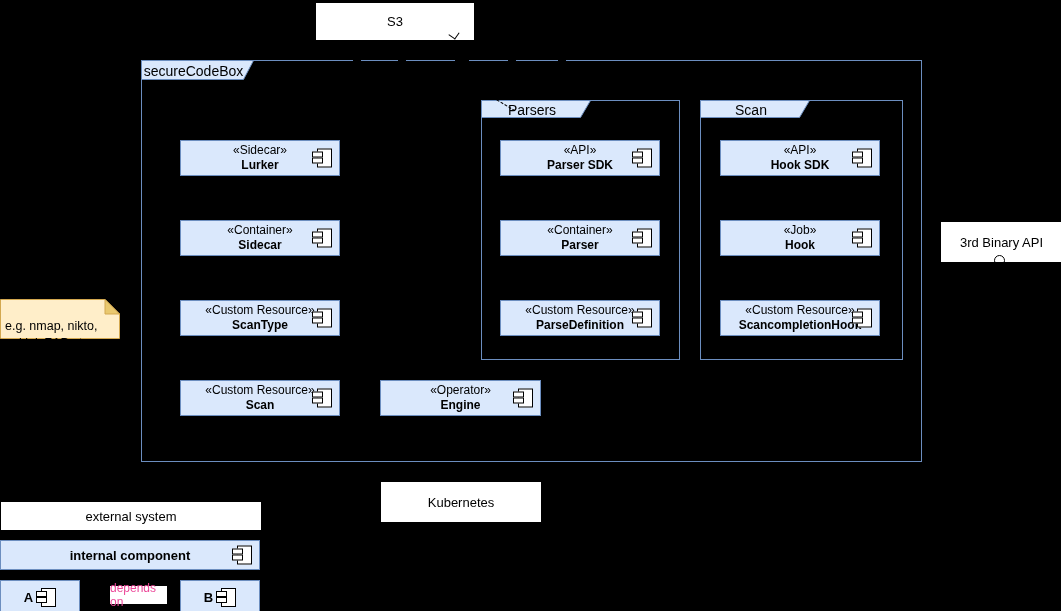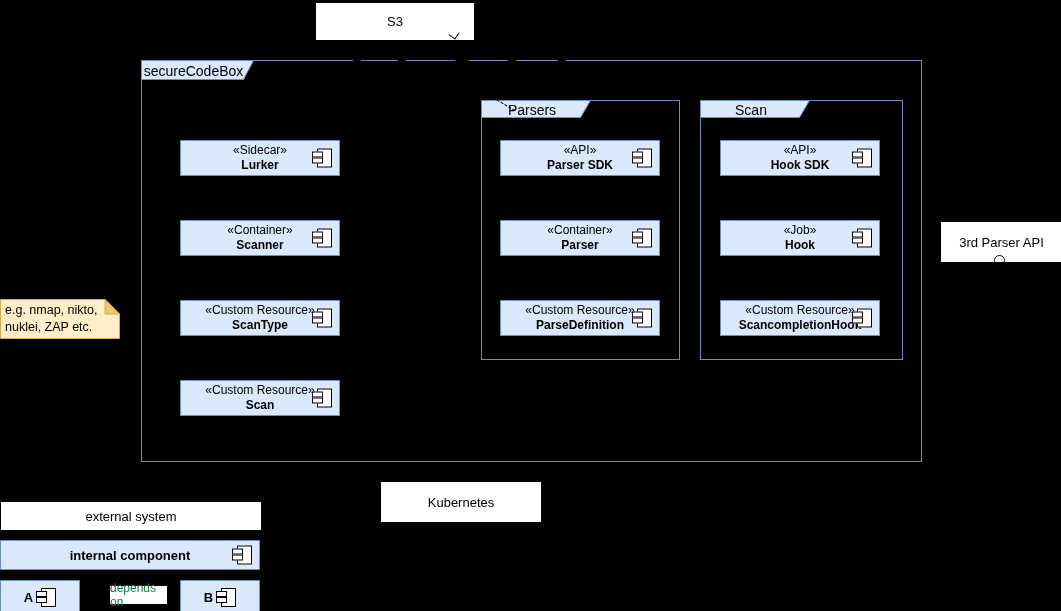--- a/index.html
+++ b/index.html
@@ -59,21 +59,21 @@
     position:absolute; left:5px; top:3px; font-size:12.5px; line-height:17px;
   }
 
   
   .legend-blue {
     position:absolute; background:#dae8fc; border:1px solid #6c8ebf;
     display:flex; align-items:center; justify-content:center;
     font-size:13px; font-weight:bold; box-sizing:border-box;
   }
   .dep-label {
-    position:absolute; background:#fff; color:#15803d; font-size:12px;
+    position:absolute; background:#fff; color:#ec4899; font-size:12px;
     display:flex; align-items:center; justify-content:center;
   }
 
   
   .gap { position:absolute; height:2px; background:#000; z-index:2; }
   .dash-line {
     position:absolute; border-top:1.5px dashed #000; z-index:5;
     transform-origin:left top;
   }
   .chev {
@@ -105,21 +105,21 @@
   <div class="gap" style="left:558px; top:59px; width:8px;"></div>
 
 
   <div class="comp" style="left:180px; top:140px;">
     <div class="stereo">«Sidecar»</div>
     <div class="cname">Lurker</div>
     <span class="cicon"></span>
   </div>
   <div class="comp" style="left:180px; top:220px;">
     <div class="stereo">«Container»</div>
-    <div class="cname">Scanner</div>
+    <div class="cname">Sidecar</div>
     <span class="cicon"></span>
   </div>
   <div class="comp" style="left:180px; top:300px;">
     <div class="stereo">«Custom Resource»</div>
     <div class="cname">ScanType</div>
     <span class="cicon"></span>
   </div>
   <div class="chev" style="left:310px; top:337px; transform:rotate(100deg);"></div>
   <div class="comp" style="left:180px; top:380px;">
     <div class="stereo">«Custom Resource»</div>
@@ -167,33 +167,38 @@
     <div class="stereo">«Job»</div>
     <div class="cname">Hook</div>
     <span class="cicon"></span>
   </div>
   <div class="comp" style="left:720px; top:300px;">
     <div class="stereo">«Custom Resource»</div>
     <div class="cname">ScancompletionHook</div>
     <span class="cicon"></span>
   </div>
 
+  <div class="comp" style="left:380px; top:380px; width:161px;">
+    <div class="stereo">«Operator»</div>
+    <div class="cname">Engine</div>
+    <span class="cicon"></span>
+  </div>
 
   <div class="iface" style="left:53px; top:255px;"></div>
 
   <div class="note" style="left:0px; top:299px; width:120px; height:40px;">
     <svg width="120" height="40">
       <path d="M0.5,0.5 H105 L119.5,15 V39.5 H0.5 Z" fill="#ffeec9" stroke="#d3a850"></path>
       <path d="M105,0.5 V15 H119.5 Z" fill="#e9c86f" stroke="#d3a850"></path>
     </svg>
-    <div class="note-text" style="width:110px;">e.g. nmap, nikto, nuklei, ZAP etc.</div>
+    <div class="note-text" style="width:110px;margin-top:16px;">e.g. nmap, nikto, nuklei, ZAP etc.</div>
   </div>
 
   <div class="wbox" style="left:940px; top:221px; width:121px; height:40px;">
-    <span>3rd Parser API</span>
+    <span>3rd Binary API</span>
   </div>
   <div class="iface" style="left:994px; top:255px;"></div>
 
 
   <div class="wbox" style="left:380px; top:481px; width:160px; height:40px;">
     <span>Kubernetes</span>
   </div>
 
   <div class="wbox" style="left:0px; top:501px; width:260px; height:28px;">
     <span>external system</span>

